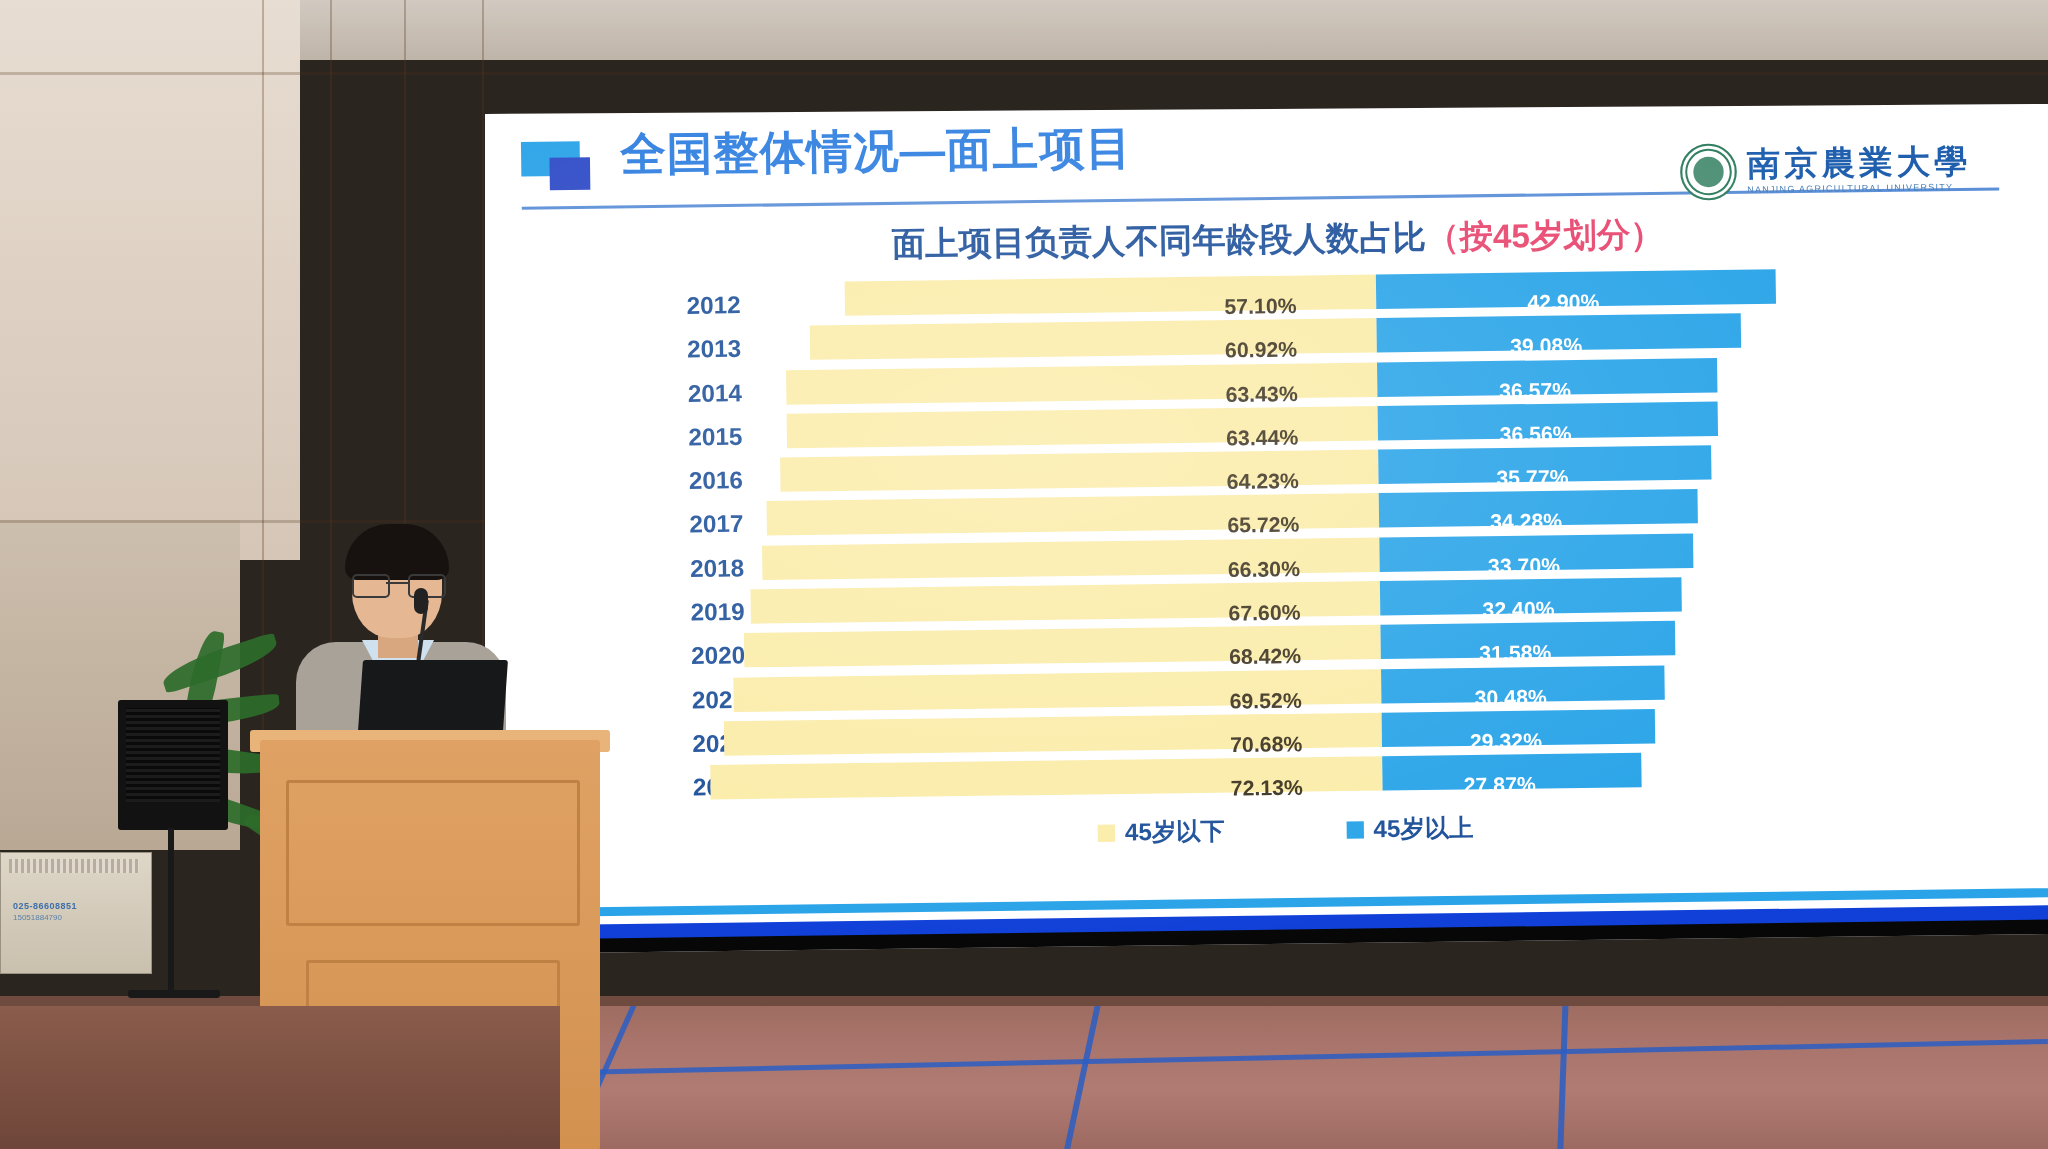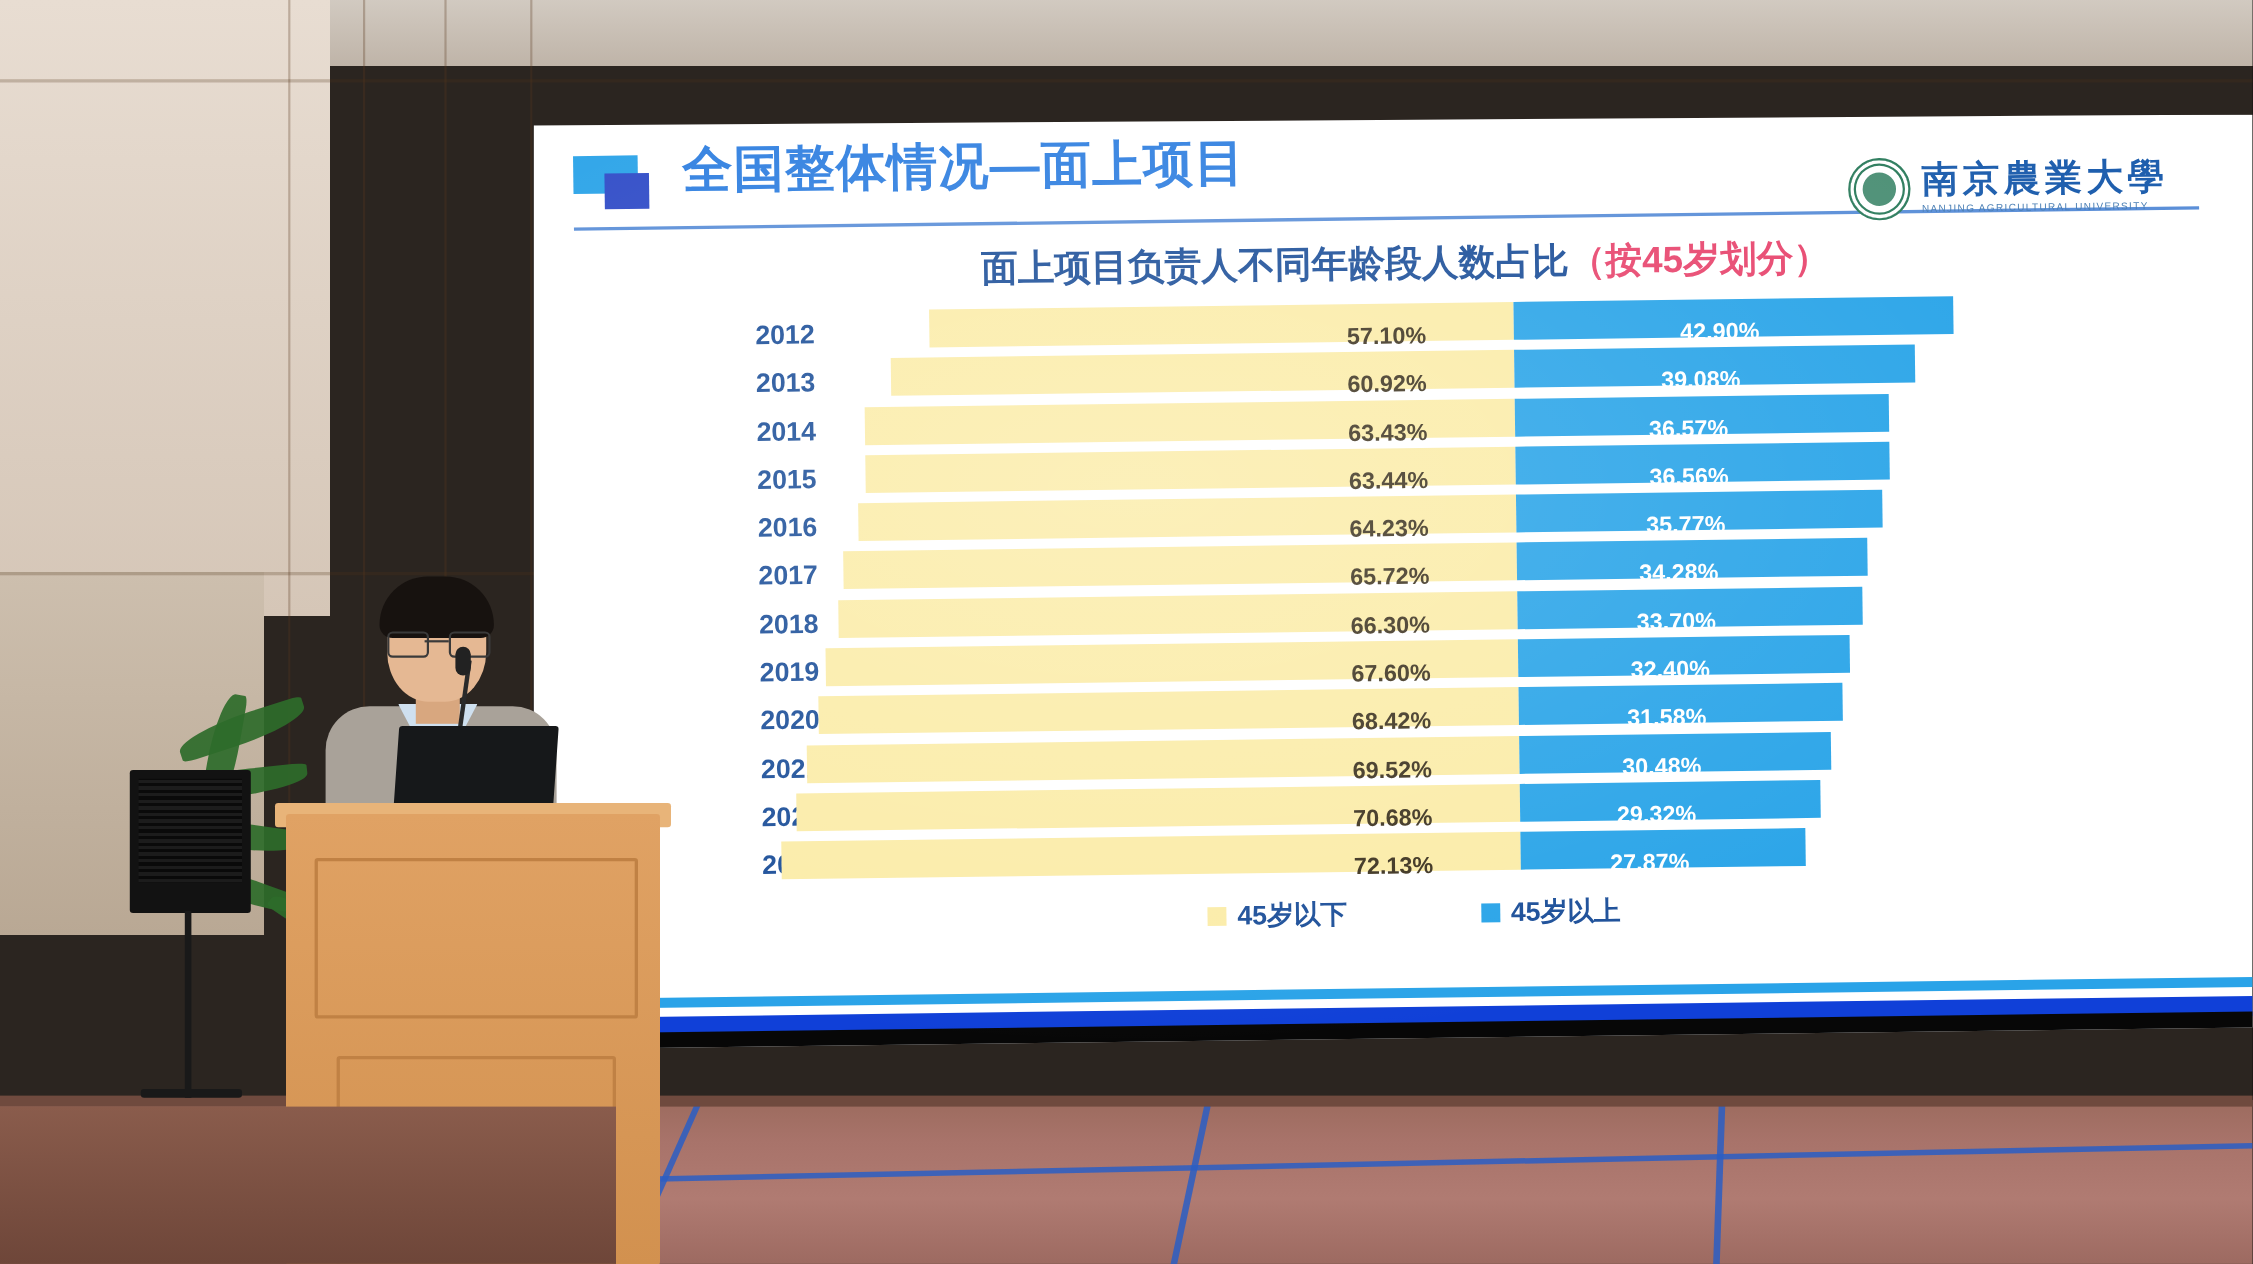--- a/index.html
+++ b/index.html
@@ -325,15 +325,20 @@
     <div class="podium-panel"></div>
     <div class="podium-panel2"></div>
   </div>
 
   <div class="pa">
     <div class="pa-grill"></div>
   </div>
   <div class="pa-stand"></div>
   <div class="pa-base"></div>
 
+  <div class="avcase">
+    <div class="avcase-vent"></div>
+    <div class="avcase-lbl">025-86608851</div>
+    <div class="avcase-lbl2">15051884790</div>
+  </div>
 
   <div class="stage-front"></div>
 </div>
 
 </body></html>

